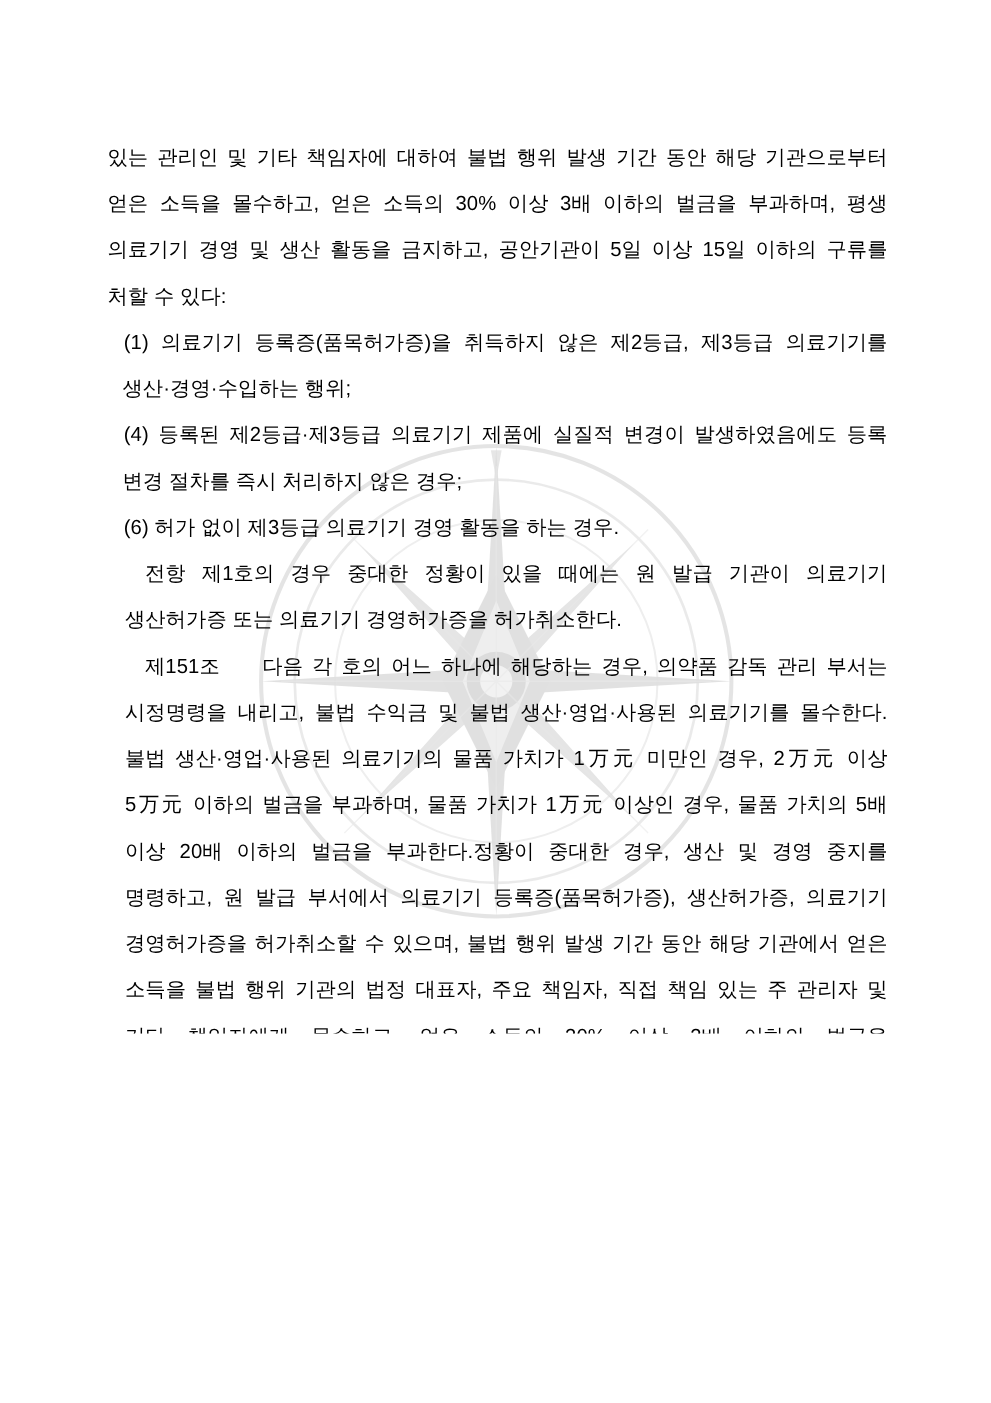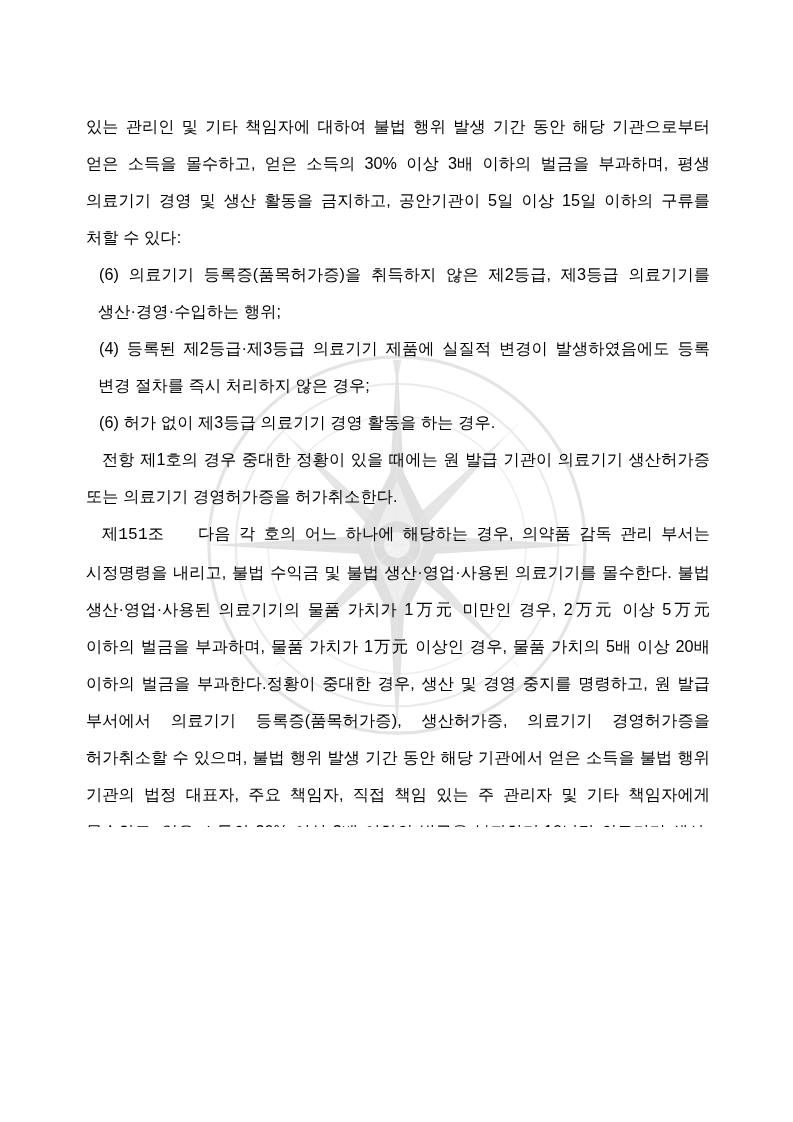--- a/index.html
+++ b/index.html
@@ -49,24 +49,24 @@
     text-justify: inter-character;
     word-break: keep-all;
     letter-spacing: 0.1px;
   }
   .para.indent {
     text-indent: 1px;
     padding-left: 12px;
   }
   .para.indent-first {
     text-indent: 16px;
+    margin-left: 14px;
   }
   .article-no {
     display: inline;
-    font-family: Liberation Mono, monospace;
   }
   .article-space {
     display: inline-block;
     width: 34px;
   }
 </style>
 </head>
 <body>
 
 <div class="page">
@@ -125,21 +125,21 @@
       <line x1="200" y1="200" x2="313" y2="313"></line>
       <line x1="200" y1="200" x2="87" y2="313"></line>
       <line x1="200" y1="200" x2="87" y2="87"></line>
     </g>
   </svg>
 
   <div class="doc-body">
 
     <p class="para">있는 관리인 및 기타 책임자에 대하여 불법 행위 발생 기간 동안 해당 기관으로부터 얻은 소득을 몰수하고, 얻은 소득의 30% 이상 3배 이하의 벌금을 부과하며, 평생 의료기기 경영 및 생산 활동을 금지하고, 공안기관이 5일 이상 15일 이하의 구류를 처할 수 있다:</p>
 
-    <p class="para indent">(6) 의료기기 등록증(품목허가증)을 취득하지 않은 제2등급, 제3등급 의료기기를 생산·경영·수입하는 행위;</p>
+    <p class="para indent">(1) 의료기기 등록증(품목허가증)을 취득하지 않은 제2등급, 제3등급 의료기기를 생산·경영·수입하는 행위;</p>
 
 
     <p class="para indent">(4) 등록된 제2등급·제3등급 의료기기 제품에 실질적 변경이 발생하였음에도 등록 변경 절차를 즉시 처리하지 않은 경우;</p>
 
     <p class="para indent">(6) 허가 없이 제3등급 의료기기 경영 활동을 하는 경우.</p>
 
     <p class="para indent-first">전항 제1호의 경우 중대한 정황이 있을 때에는 원 발급 기관이 의료기기 생산허가증 또는 의료기기 경영허가증을 허가취소한다.</p>
 
     <p class="para indent-first">
       <span class="article-no">제151조</span><span class="article-space"></span><span>다음 각 호의 어느 하나에 해당하는 경우, 의약품 감독 관리 부서는 시정명령을 내리고, 불법 수익금 및 불법 생산·영업·사용된 의료기기를 몰수한다. 불법 생산·영업·사용된 의료기기의 물품 가치가 1万元 미만인 경우, 2万元 이상 5万元 이하의 벌금을 부과하며, 물품 가치가 1万元 이상인 경우, 물품 가치의 5배 이상 20배 이하의 벌금을 부과한다.정황이 중대한 경우, 생산 및 경영 중지를 명령하고, 원 발급 부서에서 의료기기 등록증(품목허가증), 생산허가증, 의료기기 경영허가증을 허가취소할 수 있으며, 불법 행위 발생 기간 동안 해당 기관에서 얻은 소득을 불법 행위 기관의 법정 대표자, 주요 책임자, 직접 책임 있는 주 관리자 및 기타 책임자에게 몰수하고, 얻은 소득의 30% 이상 3배 이하의 벌금을 부과하며,10년간 의료기기 생산·경영 활동 금지, 경찰 기관에 의해 5일 이상 15일 이하의 구류 처분</span>

